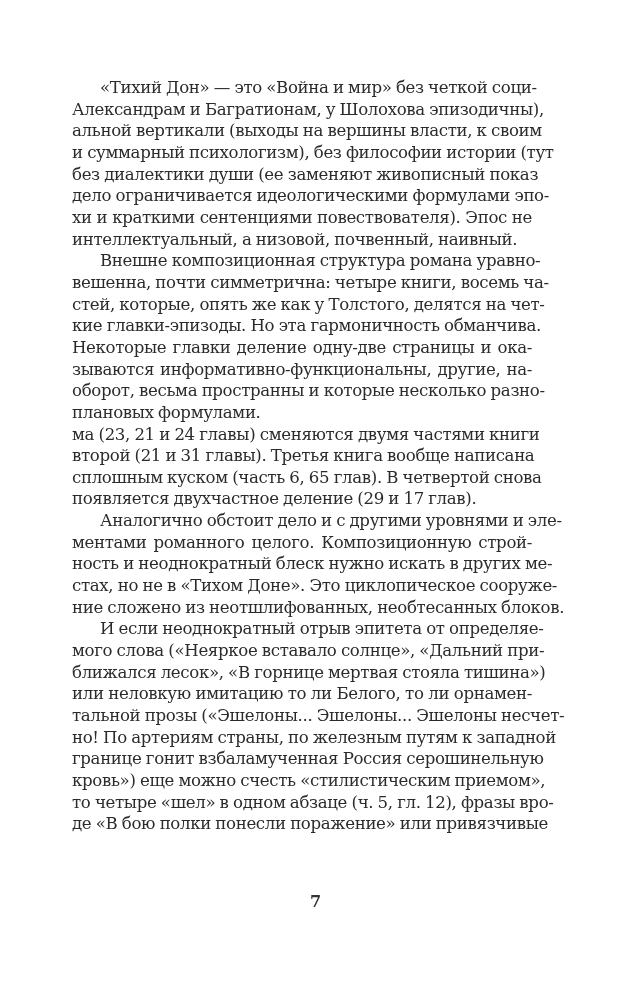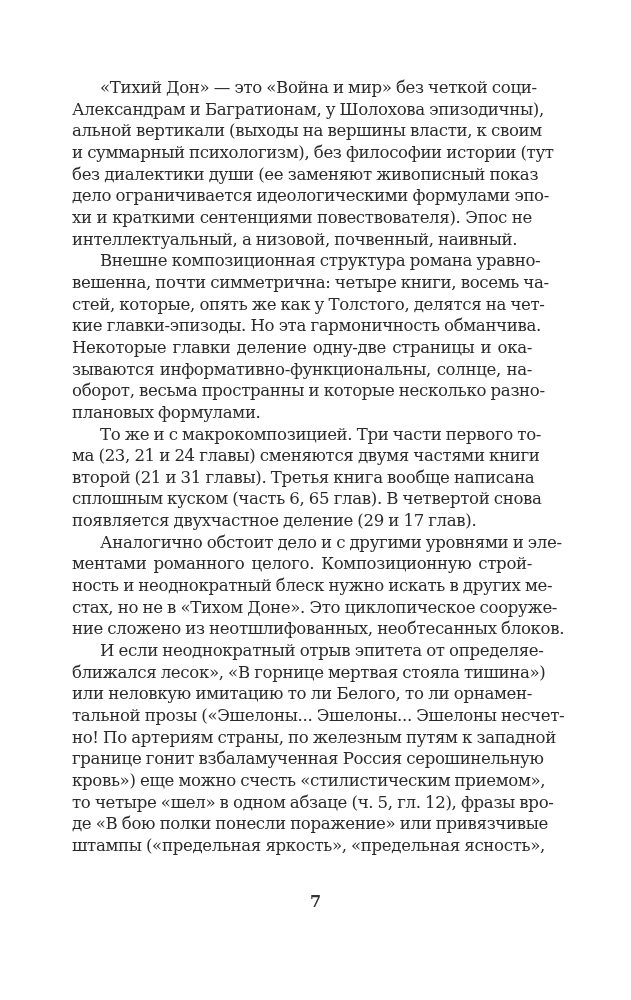--- a/index.html
+++ b/index.html
@@ -68,42 +68,41 @@
     <span class="line">без диалектики души (ее заменяют живописный показ</span>
     <span class="line">дело ограничивается идеологическими формулами эпо-</span>
     <span class="line">хи и краткими сентенциями повествователя). Эпос не</span>
     <span class="line last">интеллектуальный, а низовой, почвенный, наивный.</span>
 
     <span class="line indent">Внешне композиционная структура романа уравно-</span>
     <span class="line">вешенна, почти симметрична: четыре книги, восемь ча-</span>
     <span class="line">стей, которые, опять же как у Толстого, делятся на чет-</span>
     <span class="line">кие главки-эпизоды. Но эта гармоничность обманчива.</span>
     <span class="line">Некоторые главки деление одну-две страницы и ока-</span>
-    <span class="line">зываются информативно-функциональны, солнце, на-</span>
+    <span class="line">зываются информативно-функциональны, другие, на-</span>
     <span class="line">оборот, весьма пространны и которые несколько разно-</span>
     <span class="line last">плановых формулами.</span>
 
-    <span class="line indent">То же и с макрокомпозицией. Три части первого то-</span>
     <span class="line">ма (23, 21 и 24 главы) сменяются двумя частями книги</span>
     <span class="line">второй (21 и 31 главы). Третья книга вообще написана</span>
     <span class="line">сплошным куском (часть 6, 65 глав). В четвертой снова</span>
     <span class="line last">появляется двухчастное деление (29 и 17 глав).</span>
 
     <span class="line indent">Аналогично обстоит дело и с другими уровнями и эле-</span>
     <span class="line">ментами романного целого. Композиционную строй-</span>
     <span class="line">ность и неоднократный блеск нужно искать в других ме-</span>
     <span class="line">стах, но не в «Тихом Доне». Это циклопическое сооруже-</span>
     <span class="line">ние сложено из неотшлифованных, необтесанных блоков.</span>
 
     <span class="line indent">И если неоднократный отрыв эпитета от определяе-</span>
+    <span class="line">мого слова («Неяркое вставало солнце», «Дальний при-</span>
     <span class="line">ближался лесок», «В горнице мертвая стояла тишина»)</span>
     <span class="line">или неловкую имитацию то ли Белого, то ли орнамен-</span>
     <span class="line">тальной прозы («Эшелоны... Эшелоны... Эшелоны несчет-</span>
     <span class="line">но! По артериям страны, по железным путям к западной</span>
     <span class="line">границе гонит взбаламученная Россия серошинельную</span>
     <span class="line">кровь») еще можно счесть «стилистическим приемом»,</span>
     <span class="line">то четыре «шел» в одном абзаце (ч. 5, гл. 12), фразы вро-</span>
     <span class="line">де «В бою полки понесли поражение» или привязчивые</span>
-    <span class="line">штампы («предельная яркость», «предельная ясность»,</span>
   </div>
 
   <div class="page-number">7</div>
 </div>
 
 </body></html>

